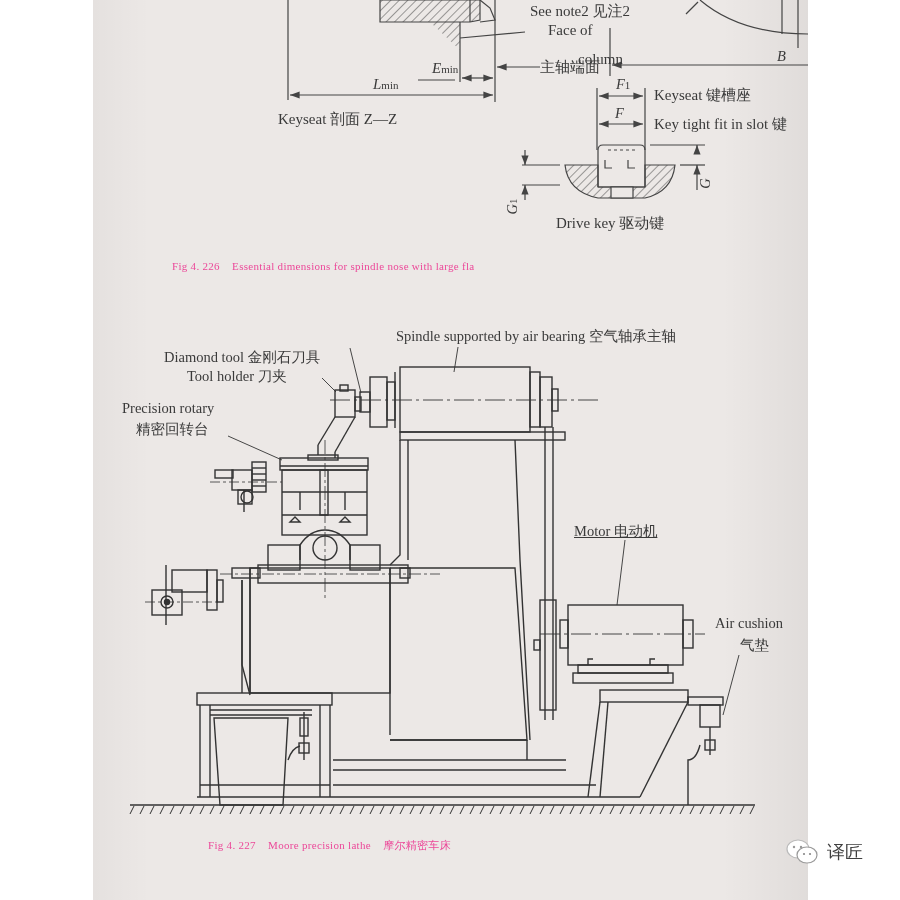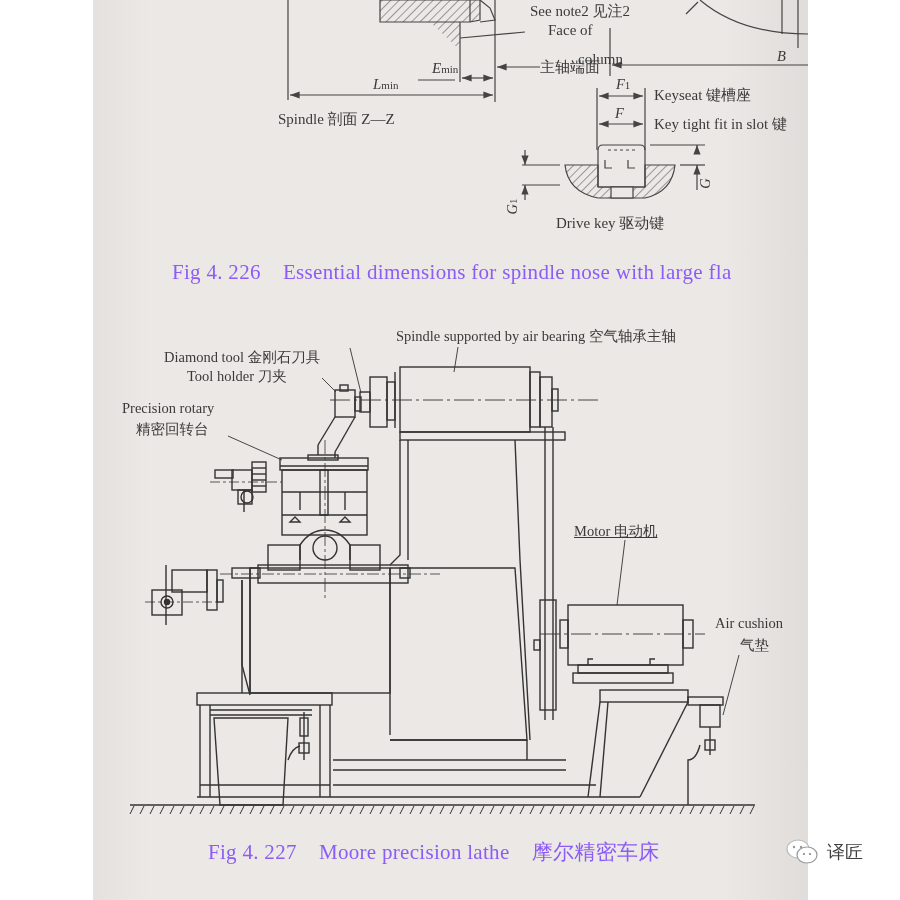--- a/index.html
+++ b/index.html
@@ -4,21 +4,21 @@
 <style>
   html, body { margin:0; padding:0; background:#ffffff; }
   body { width:900px; height:900px; position:relative; overflow:hidden; font-family:"DejaVu Serif", serif; }
   .page { position:absolute; left:93px; top:0; width:715px; height:900px; background:#ece8e6; }
   .page-shade { position:absolute; left:0; top:0; width:715px; height:900px;
     background:linear-gradient(90deg, rgba(0,0,0,0.03) 0%, rgba(0,0,0,0) 8%, rgba(0,0,0,0) 88%, rgba(0,0,0,0.05) 100%); }
   svg { position:absolute; left:0; top:0; }
   .lbl { position:absolute; white-space:nowrap; color:#3a3a3a; font-family:"Liberation Serif", serif; }
   .s14 { font-size:14.5px; }
   .s15 { font-size:15px;text-align:center; }
-  .cap { font-size:21px; color:#8b5cf6; letter-spacing:0.3px; }
+  .cap { font-size:11px; color:#ec4899; letter-spacing:0.3px; }
   .ital { font-style:italic; }
   .sub { font-size:11px; font-style:normal; }
   .watermark { position:absolute; left:785px; top:838px; display:flex; align-items:center; gap:6px; }
   .wm-text { font-family:"DejaVu Sans", sans-serif; font-size:18px; color:#404040; }
 </style>
 </head>
 <body>
 
 <div class="page">
   <div class="page-shade"></div>
@@ -235,21 +235,21 @@
 <div class="lbl s15" style="left:548px;top:22px;">Face of</div>
 <div class="lbl s15" style="left:578px;top:39px;margin-top:12px;">column</div>
 <div class="lbl s15" style="left:540px;top:58px;">主轴端面</div>
 <div class="lbl s15 ital" style="left:432px;top:60px;"><span>E</span><span class="sub">min</span></div>
 <div class="lbl s15 ital" style="left:373px;top:76px;"><span>L</span><span class="sub">min</span></div>
 <div class="lbl s14 ital" style="left:777px;top:48px;">B</div>
 <div class="lbl s14 ital" style="left:616px;top:76px;"><span>F</span><span class="sub">1</span></div>
 <div class="lbl s14 ital" style="left:615px;top:105px;">F</div>
 <div class="lbl s15" style="left:654px;top:86px;">Keyseat 键槽座</div>
 <div class="lbl s15" style="left:654px;top:115px;">Key tight fit in slot 键</div>
-<div class="lbl s15" style="left:278px;top:110px;">Spindle 剖面 Z—Z</div>
+<div class="lbl s15" style="left:278px;top:110px;">Keyseat 剖面 Z—Z</div>
 <div class="lbl s14 ital" style="left:700px;top:175px;transform:rotate(-90deg);">G</div>
 <div class="lbl s14 ital" style="left:505px;top:198px;transform:rotate(-90deg);"><span>G</span><span class="sub">1</span></div>
 <div class="lbl s15" style="left:556px;top:214px;">Drive key 驱动键</div>
 <div class="lbl cap" style="left:172px;top:260px;white-space:pre;">Fig 4. 226    Essential dimensions for spindle nose with large fla</div>
 
 <div class="lbl s14" style="left:164px;top:336px;margin-top:12px;">Diamond tool 金刚石刀具</div>
 <div class="lbl s14" style="left:396px;top:327px;">Spindle supported by air bearing 空气轴承主轴</div>
 <div class="lbl s14" style="left:187px;top:367px;">Tool holder 刀夹</div>
 <div class="lbl s14" style="left:122px;top:400px;">Precision rotary</div>
 <div class="lbl s14" style="left:136px;top:420px;">精密回转台</div>

